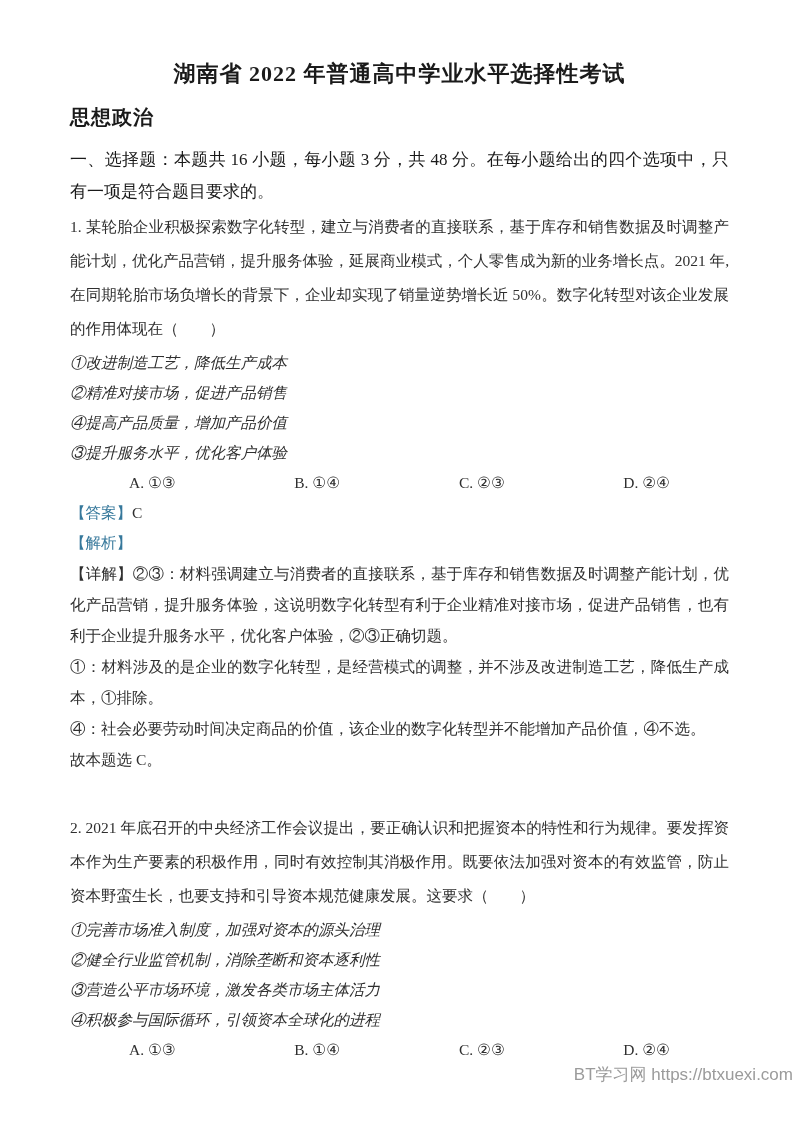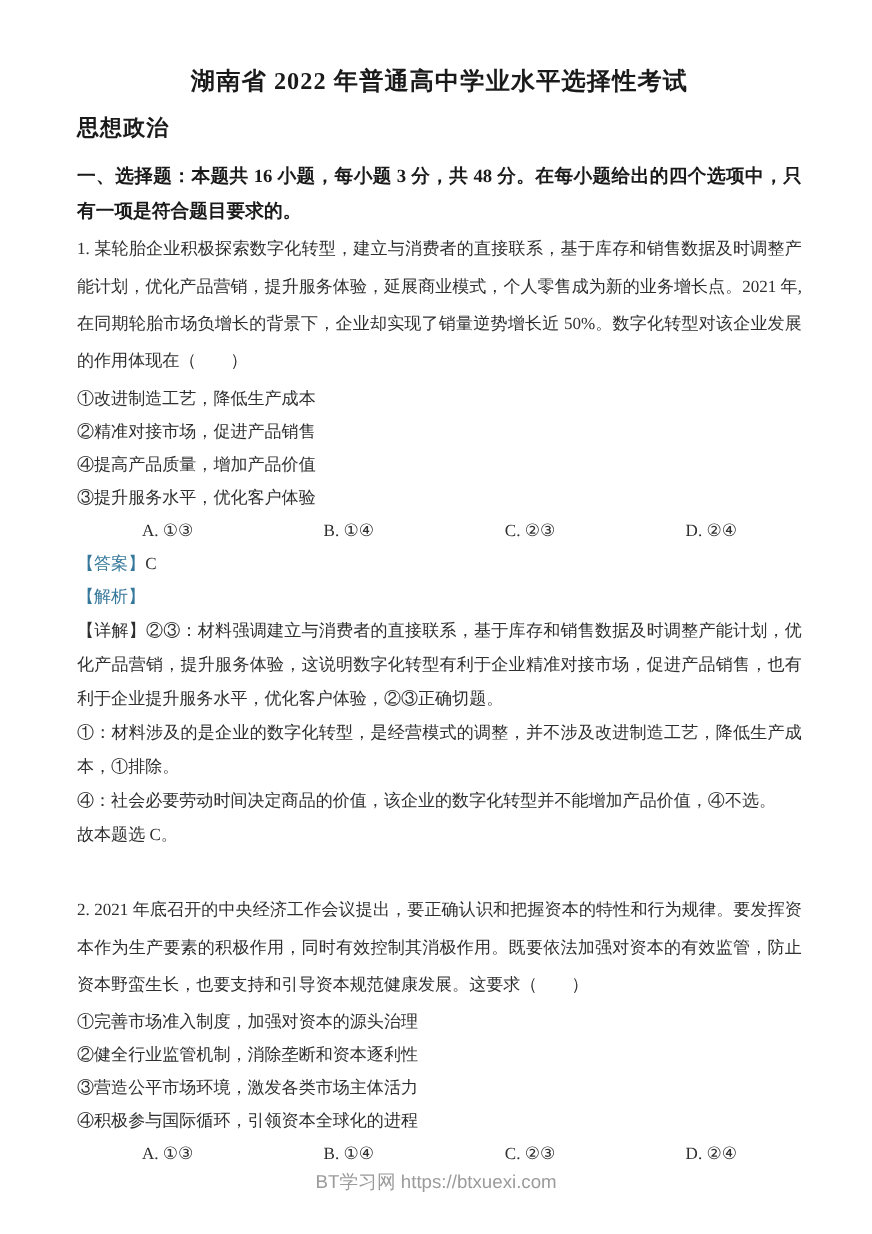--- a/index.html
+++ b/index.html
@@ -24,45 +24,45 @@
     letter-spacing: 1px;
   }
   .subtitle {
     font-size: 20px; line-height: 30px;
     font-weight: bold; text-align: left;
     color: #1a1a1a; margin: 0 0 12px 0;
     letter-spacing: 1px;
   }
   .intro {
     font-size: 17px; line-height: 32px;
-    font-weight: bold; color: #1a1a1a;
+    font-weight: normal; color: #1a1a1a;
     text-align: justify; margin: 0 0 2px 0;
   }
   .stem {
     font-size: 15.5px; line-height: 34px;
     text-align: justify; margin: 0;
   }
   .opts { margin: 2px 0 0 0; }
-  .opt { font-size: 15.5px; line-height: 30px; }
+  .opt { font-size: 15.5px; line-height: 30px; font-style: italic; }
   .choices {
     display: flex; margin: 0;
     font-size: 15.5px; line-height: 30px;
   }
   .choices span { flex: 1; text-align: center; }
   .ans-line { font-size: 15.5px; line-height: 30px; margin: 0; }
   .teal { color: #36789B; }
   .detail {
     font-size: 15.5px; line-height: 31px;
     text-align: justify; margin: 0;
   }
   .q2 { margin-top: 36px; }
   .q2 .stem { line-height: 34px; }
   .footer {
     position: absolute; left: 0; right: 0; top: 1064px;
-    text-align: center;
+    text-align: right;
     font-family: "Liberation Sans", "DejaVu Sans", sans-serif;
     font-size: 17px; line-height: 22px;
     color: #9B9B9B;
   }
 </style>
 </head>
 <body>
 
 <div class="page">
 

